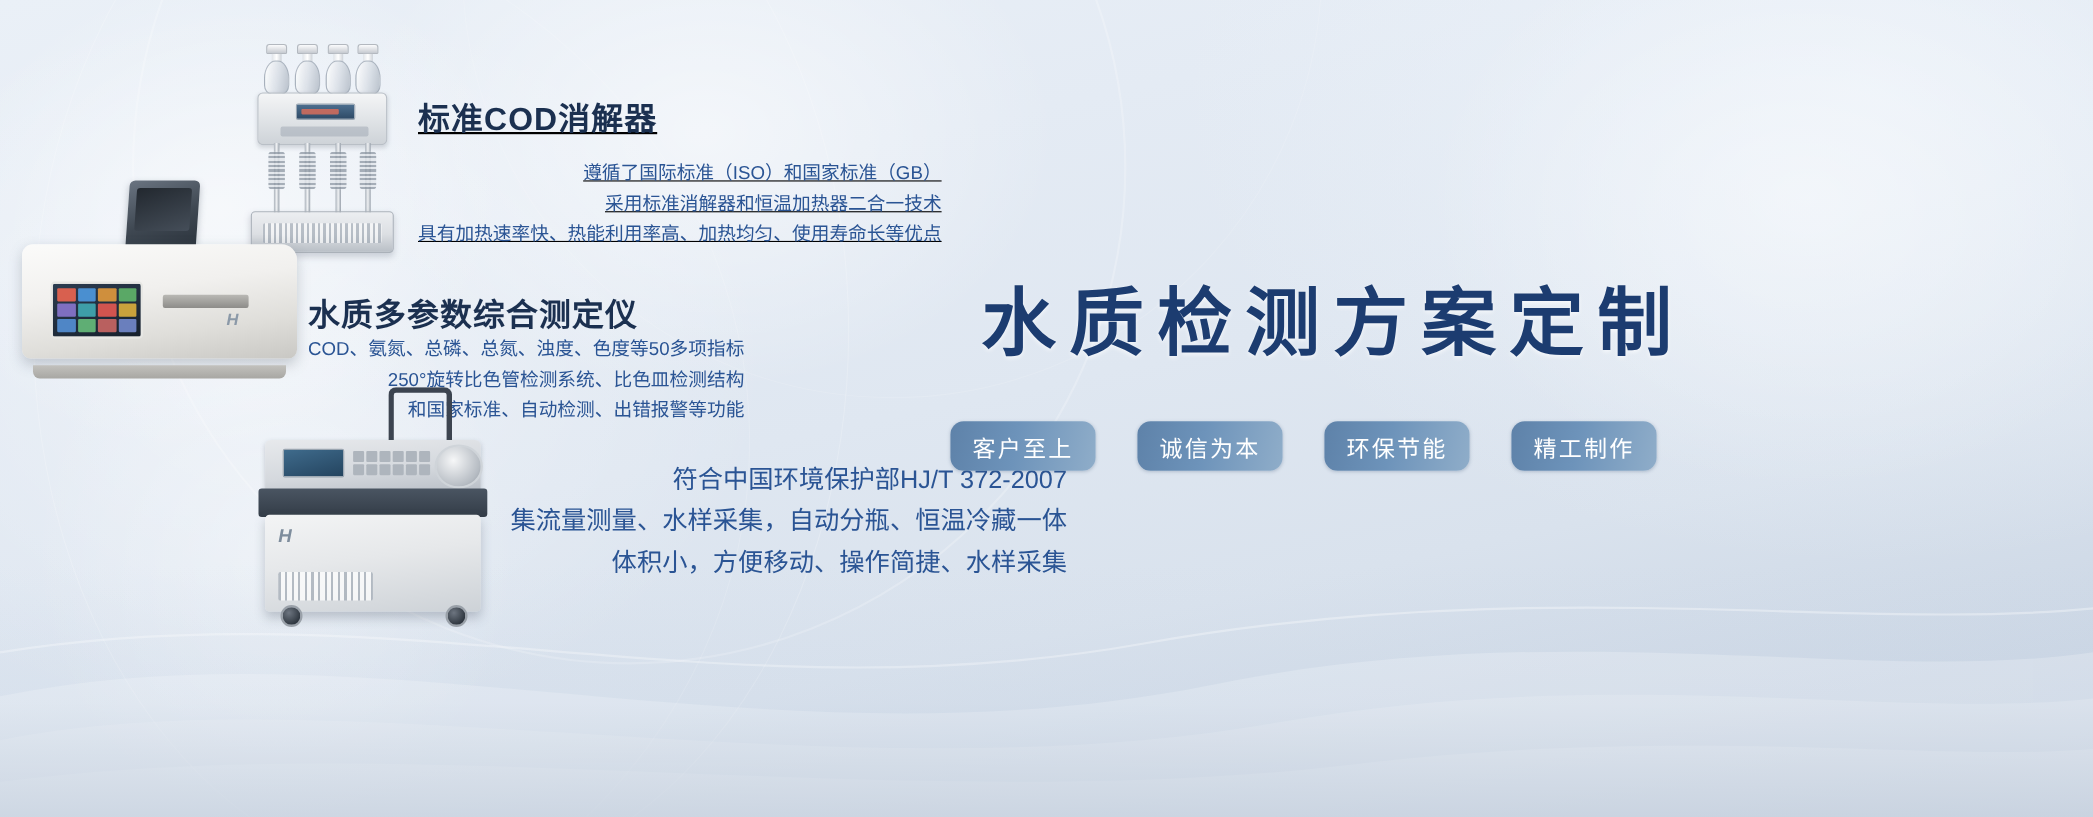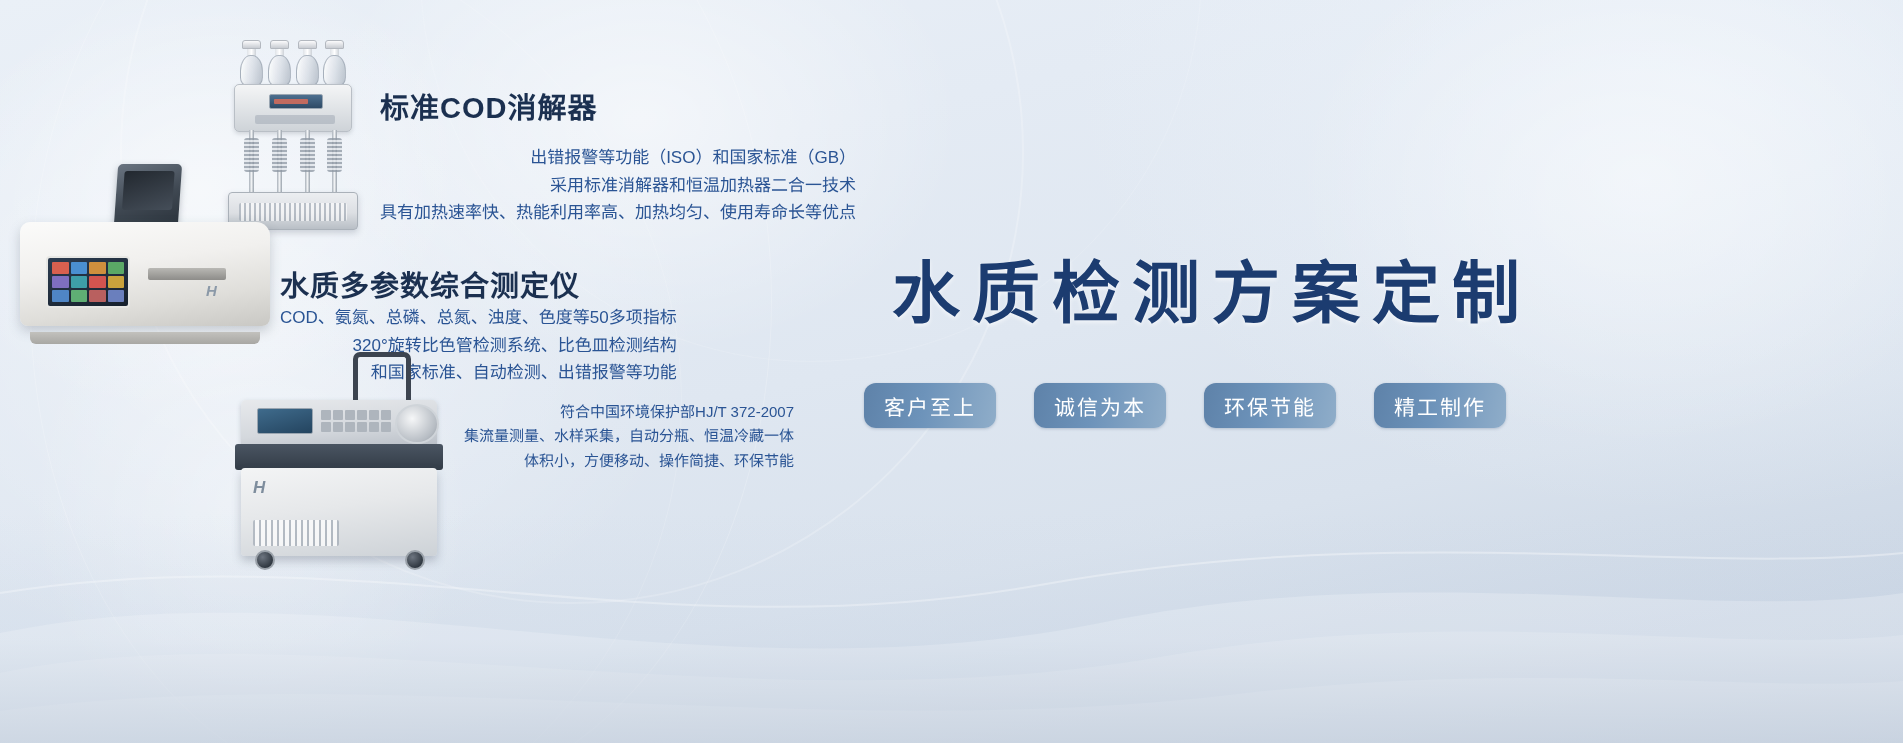--- a/index.html
+++ b/index.html
@@ -41,32 +41,32 @@
   .prod-figure{position:relative;flex:0 0 auto;}
   .prod-text{position:relative;}
   .prod-title{
     font-weight:bold;color:#1b3050;letter-spacing:1px;white-space:nowrap;
   }
   .prod-desc{color:#2a5494;white-space:nowrap;line-height:1.62;}
   .prod-desc div{text-align:right;}
 
   #product-1{left:228px;top:40px;}
   #product-1 .prod-title{font-size:29px;margin:44px 0 0 0;}
-  #product-1 .prod-text{margin-left:22px;}
+  #product-1 .prod-text{margin-left:22px;text-decoration:underline;}
   #product-1 .prod-desc{font-size:17px;margin-top:18px;}
 
   #product-2{left:20px;top:212px;}
   #product-2 .prod-title{font-size:29px;margin:50px 0 0 0;}
   #product-2 .prod-text{margin-left:10px;}
   #product-2 .prod-desc{font-size:17px;}
 
   #product-3{left:235px;top:400px;}
   #product-3 .prod-title{font-size:29px;margin:28px 0 0 0;}
   #product-3 .prod-text{margin-left:14px;}
-  #product-3 .prod-desc{font-size:15px;}
+  #product-3 .prod-desc{font-size:23px;margin-top:18px;}
 
   
   .headline{
     position:absolute;left:892px;top:238px;width:1000px;
     font-size:68px;font-weight:bold;color:#1c3c70;letter-spacing:12px;
     text-shadow:0 2px 4px rgba(255,255,255,.65);
     white-space:nowrap;
   }
   .tags{position:absolute;left:864px;top:383px;display:flex;gap:38px;}
   .tag{
@@ -225,21 +225,21 @@
             </div>
         </div>
         <div class="base">
             <i></i>
           </div>
       </div>
     </div>
     <div class="prod-text">
       <div class="prod-title">标准COD消解器</div>
       <div class="prod-desc">
-        <div>出错报警等功能（ISO）和国家标准（GB）</div>
+        <div>遵循了国际标准（ISO）和国家标准（GB）</div>
         <div>采用标准消解器和恒温加热器二合一技术</div>
         <div>具有加热速率快、热能利用率高、加热均匀、使用寿命长等优点</div>
       </div>
     </div>
   </div>
 
   <div class="product" id="product-2">
     <div class="prod-figure">
       <div class="analyzer">
         <div class="lid"></div>
@@ -261,21 +261,21 @@
           <div class="slot"></div>
           <div class="logo">H</div>
           <div class="foot"></div>
         </div>
       </div>
     </div>
     <div class="prod-text">
       <div class="prod-title">水质多参数综合测定仪</div>
       <div class="prod-desc">
         <div>COD、氨氮、总磷、总氮、浊度、色度等50多项指标</div>
-        <div>320°旋转比色管检测系统、比色皿检测结构</div>
+        <div>250°旋转比色管检测系统、比色皿检测结构</div>
         <div>和国家标准、自动检测、出错报警等功能</div>
       </div>
     </div>
   </div>
 
   <div class="product" id="product-3">
     <div class="prod-figure">
       <div class="sampler">
         <div class="handle"></div>
         <div class="top">
@@ -302,21 +302,21 @@
           <div class="vent"></div>
         </div>
         <div class="wheel w1"></div>
         <div class="wheel w2"></div>
       </div>
     </div>
     <div class="prod-text">
       <div class="prod-desc">
         <div>符合中国环境保护部HJ/T 372-2007</div>
         <div>集流量测量、水样采集，自动分瓶、恒温冷藏一体</div>
-        <div>体积小，方便移动、操作简捷、环保节能</div>
+        <div>体积小，方便移动、操作简捷、水样采集</div>
       </div>
     </div>
   </div>
 
   <div class="headline">水质检测方案定制</div>
 
   <div class="tags">
     <div class="tag">客户至上</div>
     <div class="tag">诚信为本</div>
     <div class="tag">环保节能</div>

